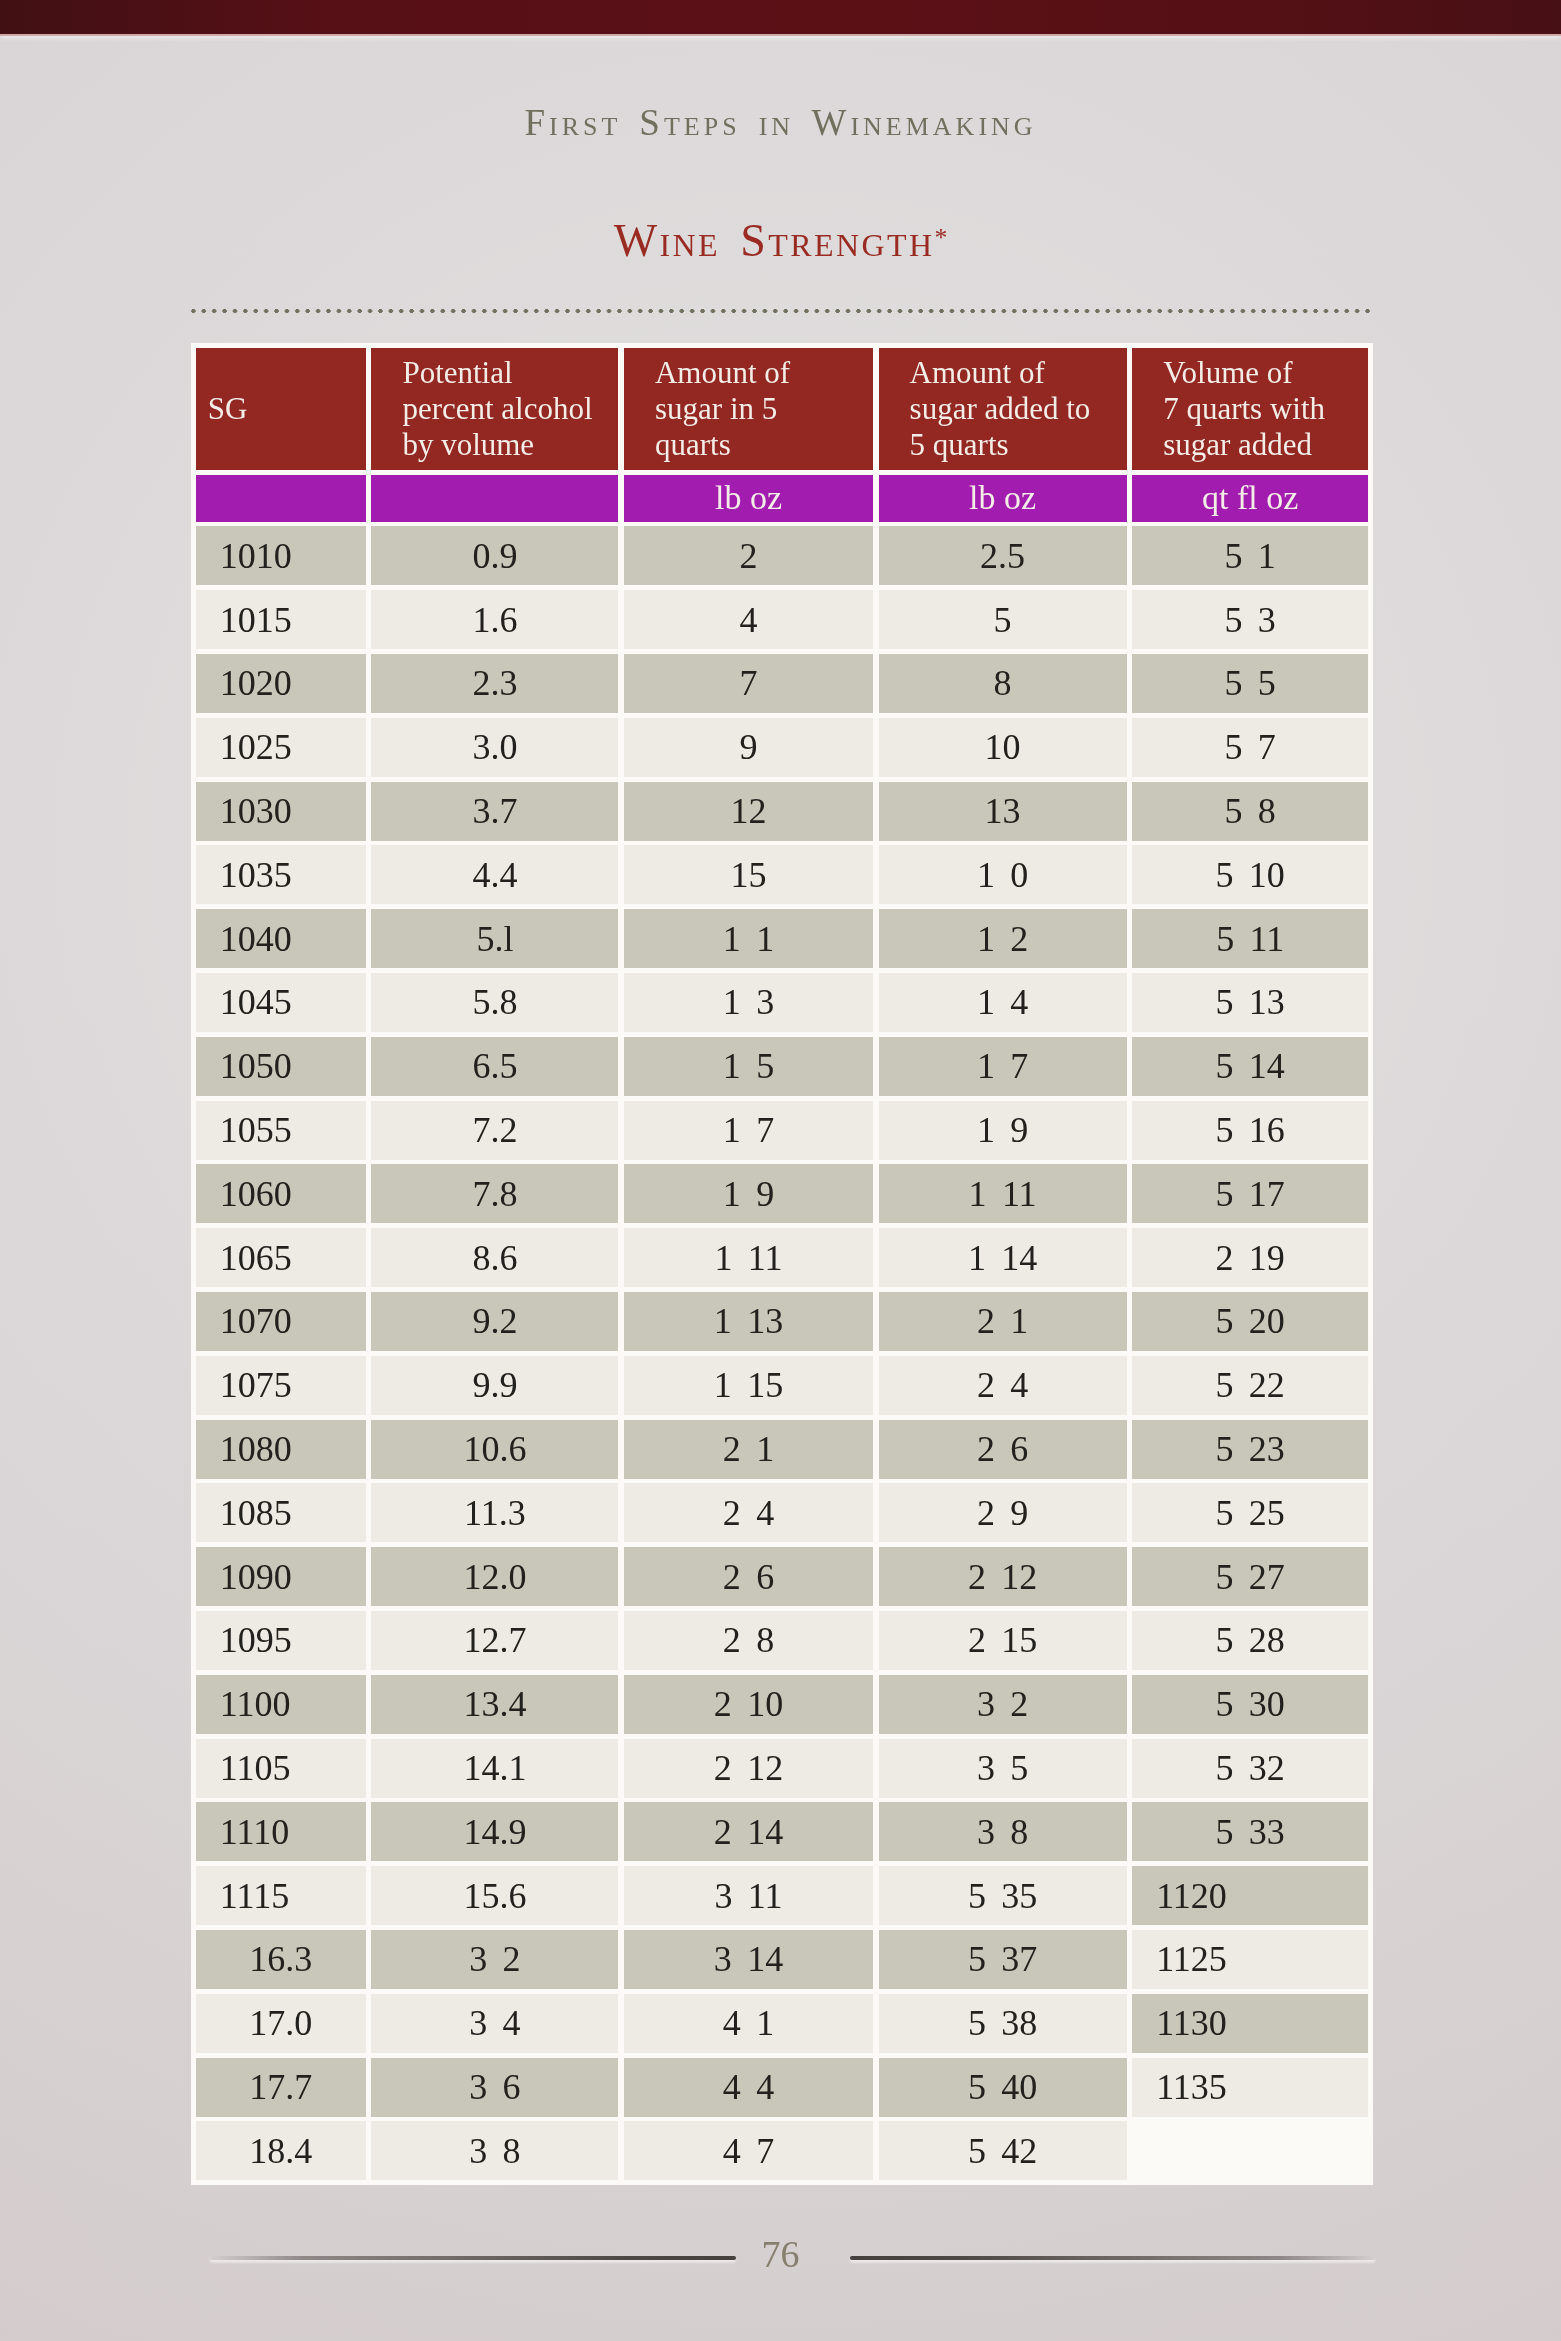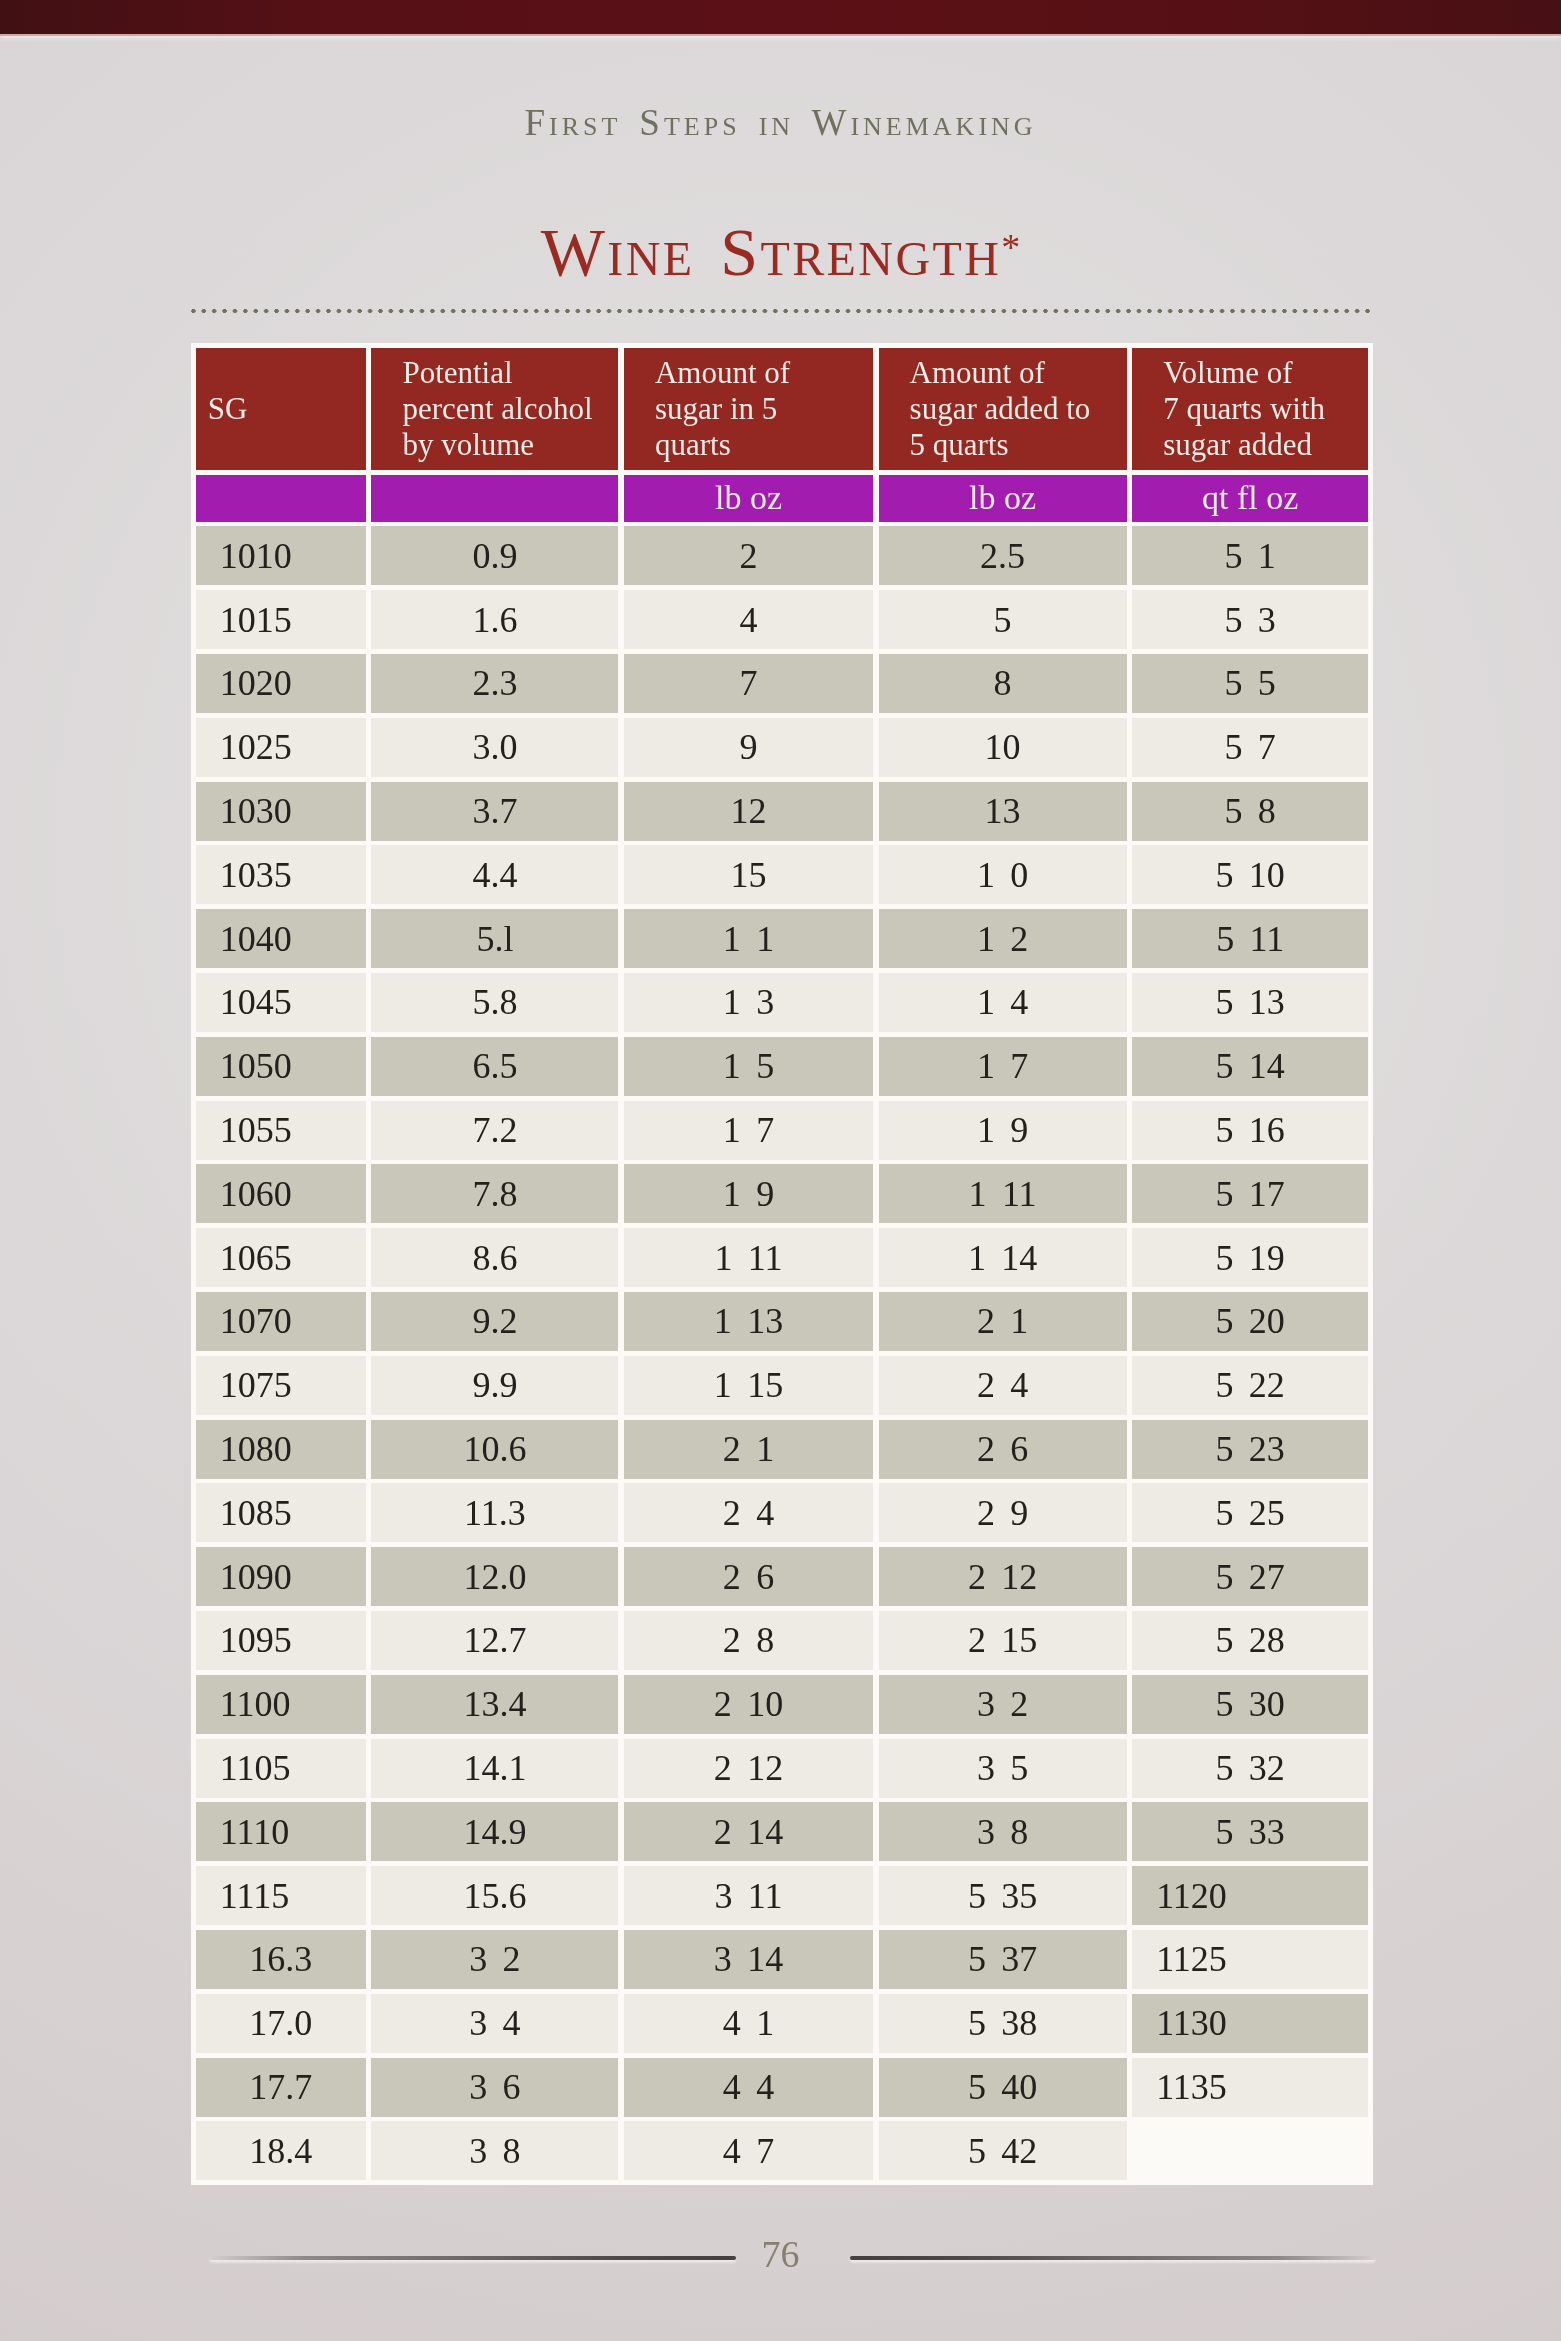--- a/index.html
+++ b/index.html
@@ -23,21 +23,21 @@
     text-align:center;
     font-variant:small-caps;
     font-size:37px;line-height:1.1;
     letter-spacing:4px;word-spacing:4.8px;
     color:#70705f;
   }
   .title{
     position:absolute;top:217px;left:0;width:100%;margin:0;
     text-align:center;
     font-variant:small-caps;font-weight:normal;
-    font-size:68px;line-height:1.05;
+    font-size:46px;line-height:1.05;
     letter-spacing:2.4px;word-spacing:6.4px;
     color:#9a2b23;
   }
   .title sup{font-size:56%;vertical-align:38%;letter-spacing:0;}
   .dotted-rule{
     position:absolute;top:308px;left:191px;width:1181px;height:6.4px;
     background:radial-gradient(circle at 2.4px 3.2px,#6f705f 1.9px,rgba(111,112,95,0) 2.4px);
     background-size:10.4px 6.4px;background-repeat:repeat-x;
   }
   .wine-table{
@@ -179,21 +179,21 @@
       <div class="cell data c4 light">5 16</div>
       <div class="cell data c0 dark">1060</div>
       <div class="cell data c1 dark">7.8</div>
       <div class="cell data c2 dark">1 9</div>
       <div class="cell data c3 dark">1 11</div>
       <div class="cell data c4 dark">5 17</div>
       <div class="cell data c0 light">1065</div>
       <div class="cell data c1 light">8.6</div>
       <div class="cell data c2 light">1 11</div>
       <div class="cell data c3 light">1 14</div>
-      <div class="cell data c4 light">5 19</div>
+      <div class="cell data c4 light">2 19</div>
       <div class="cell data c0 dark">1070</div>
       <div class="cell data c1 dark">9.2</div>
       <div class="cell data c2 dark">1 13</div>
       <div class="cell data c3 dark">2 1</div>
       <div class="cell data c4 dark">5 20</div>
       <div class="cell data c0 light">1075</div>
       <div class="cell data c1 light">9.9</div>
       <div class="cell data c2 light">1 15</div>
       <div class="cell data c3 light">2 4</div>
       <div class="cell data c4 light">5 22</div>

